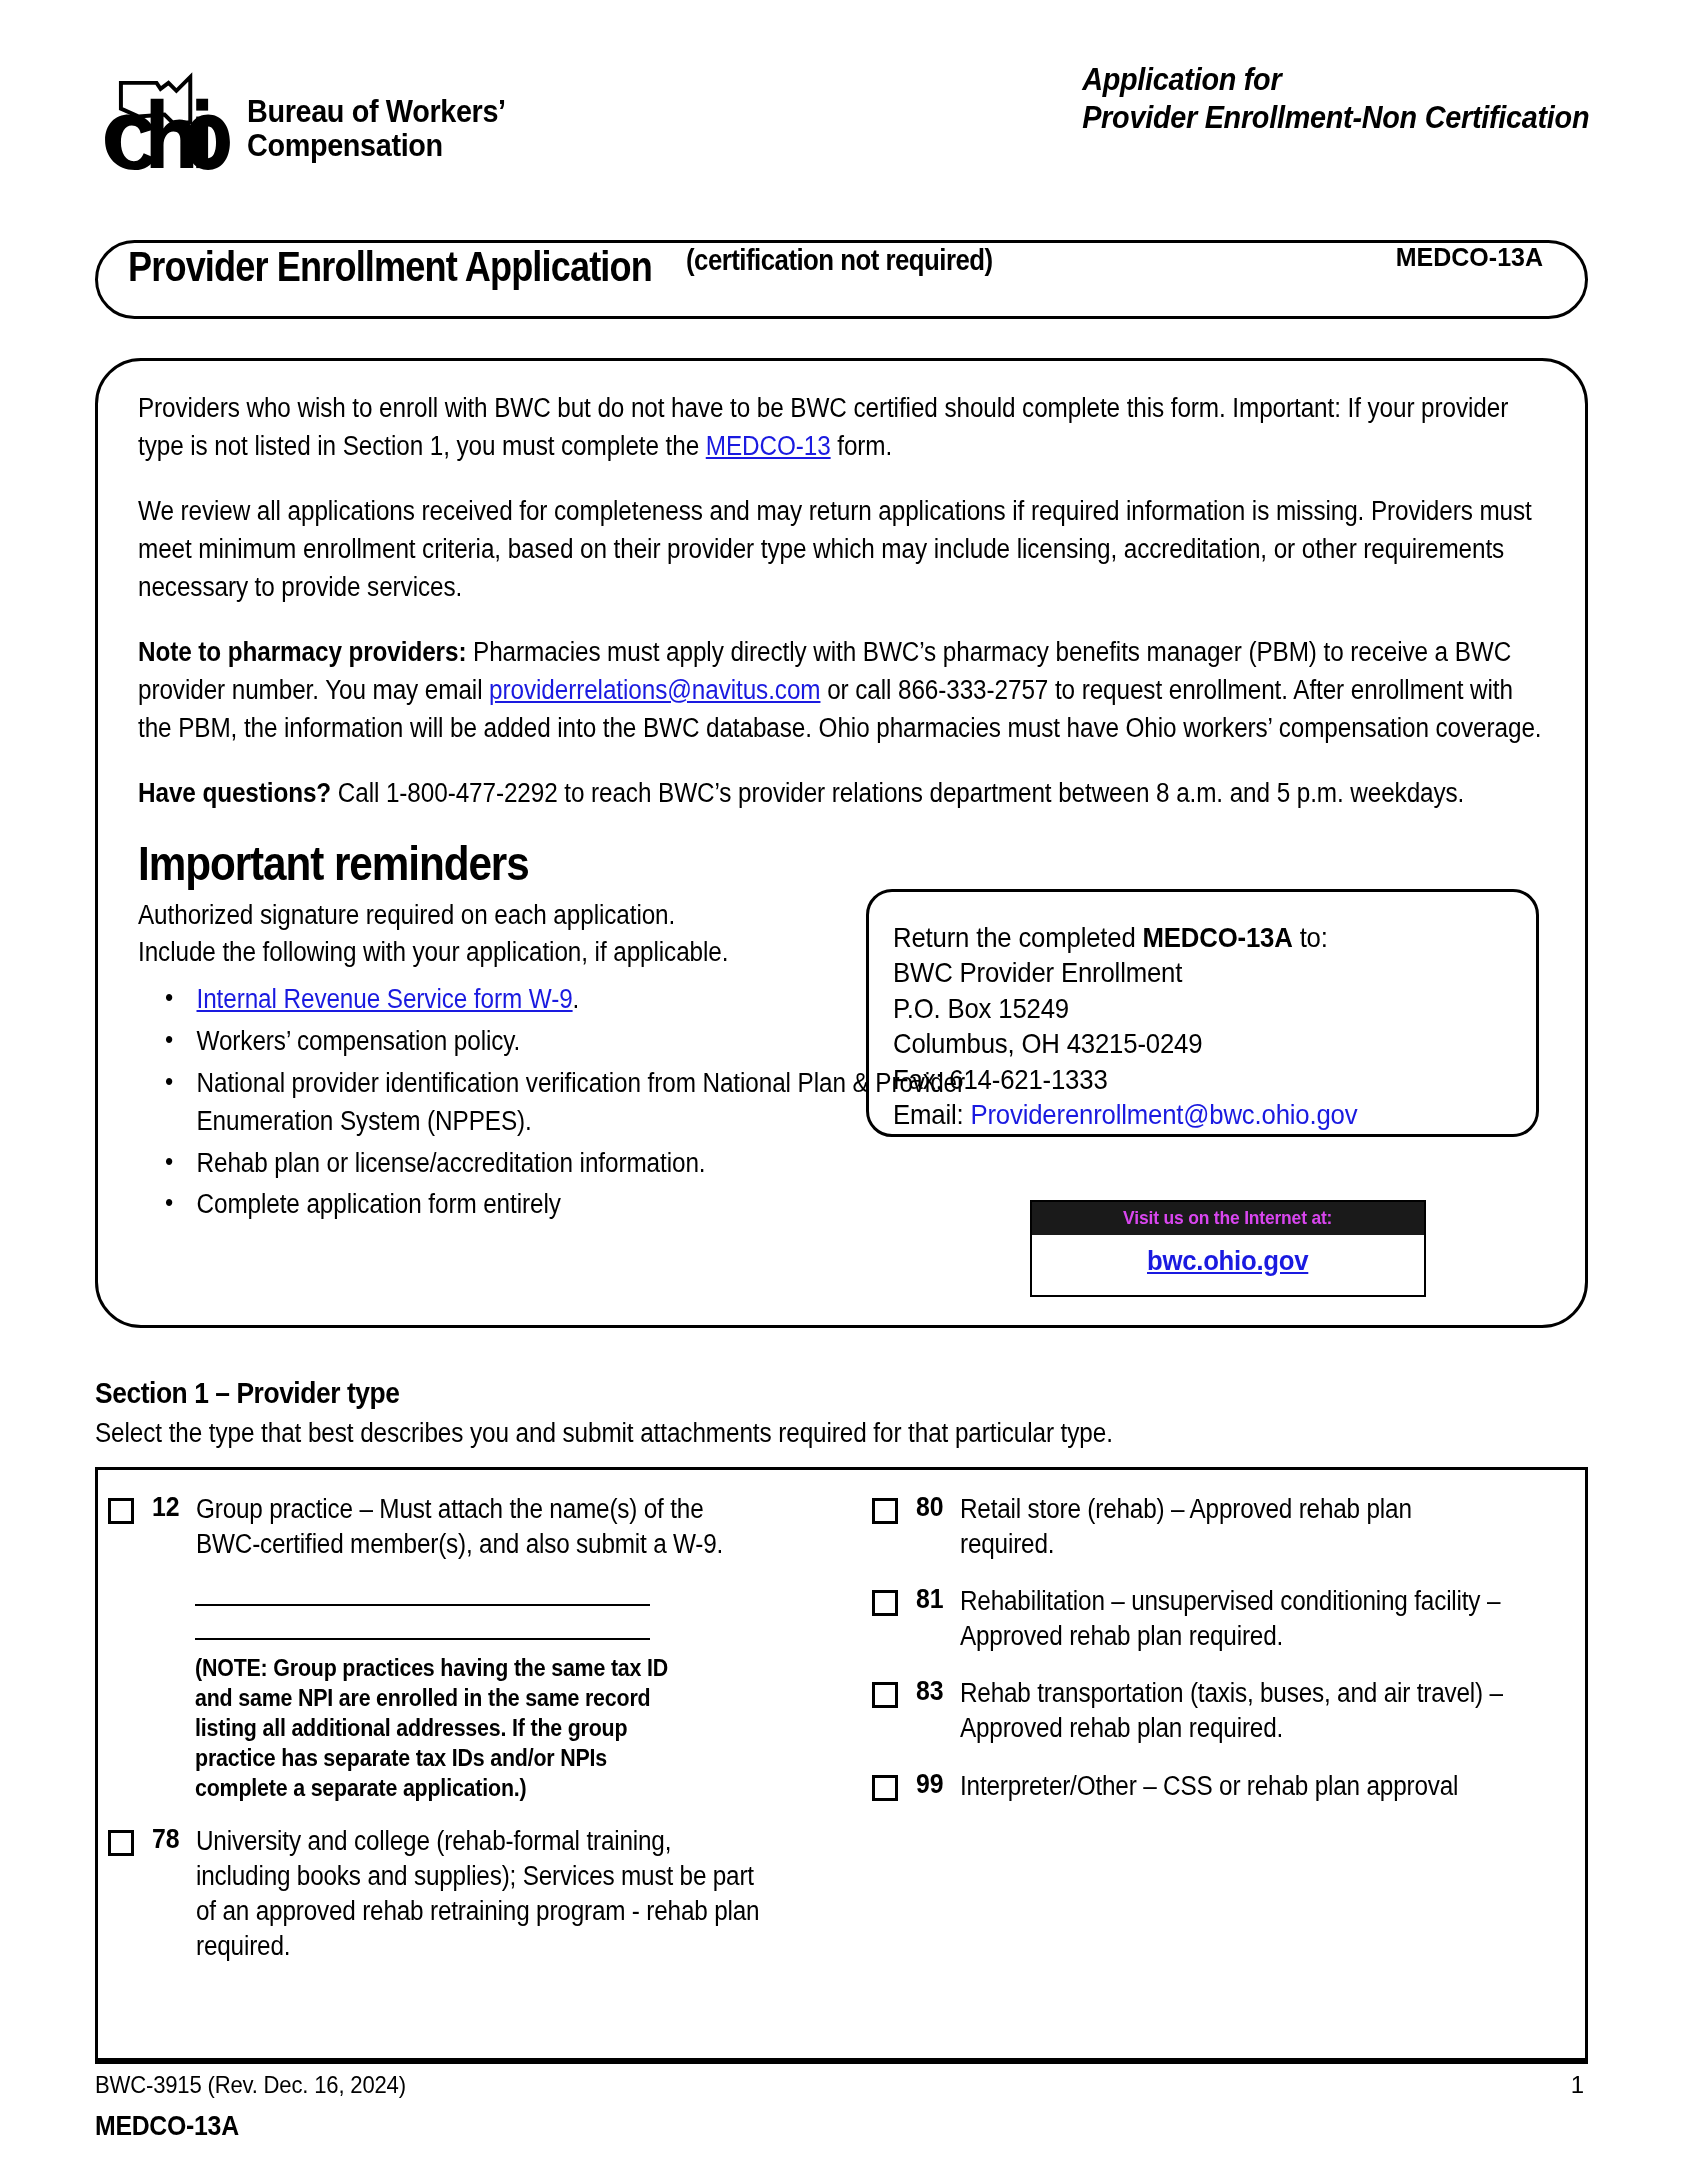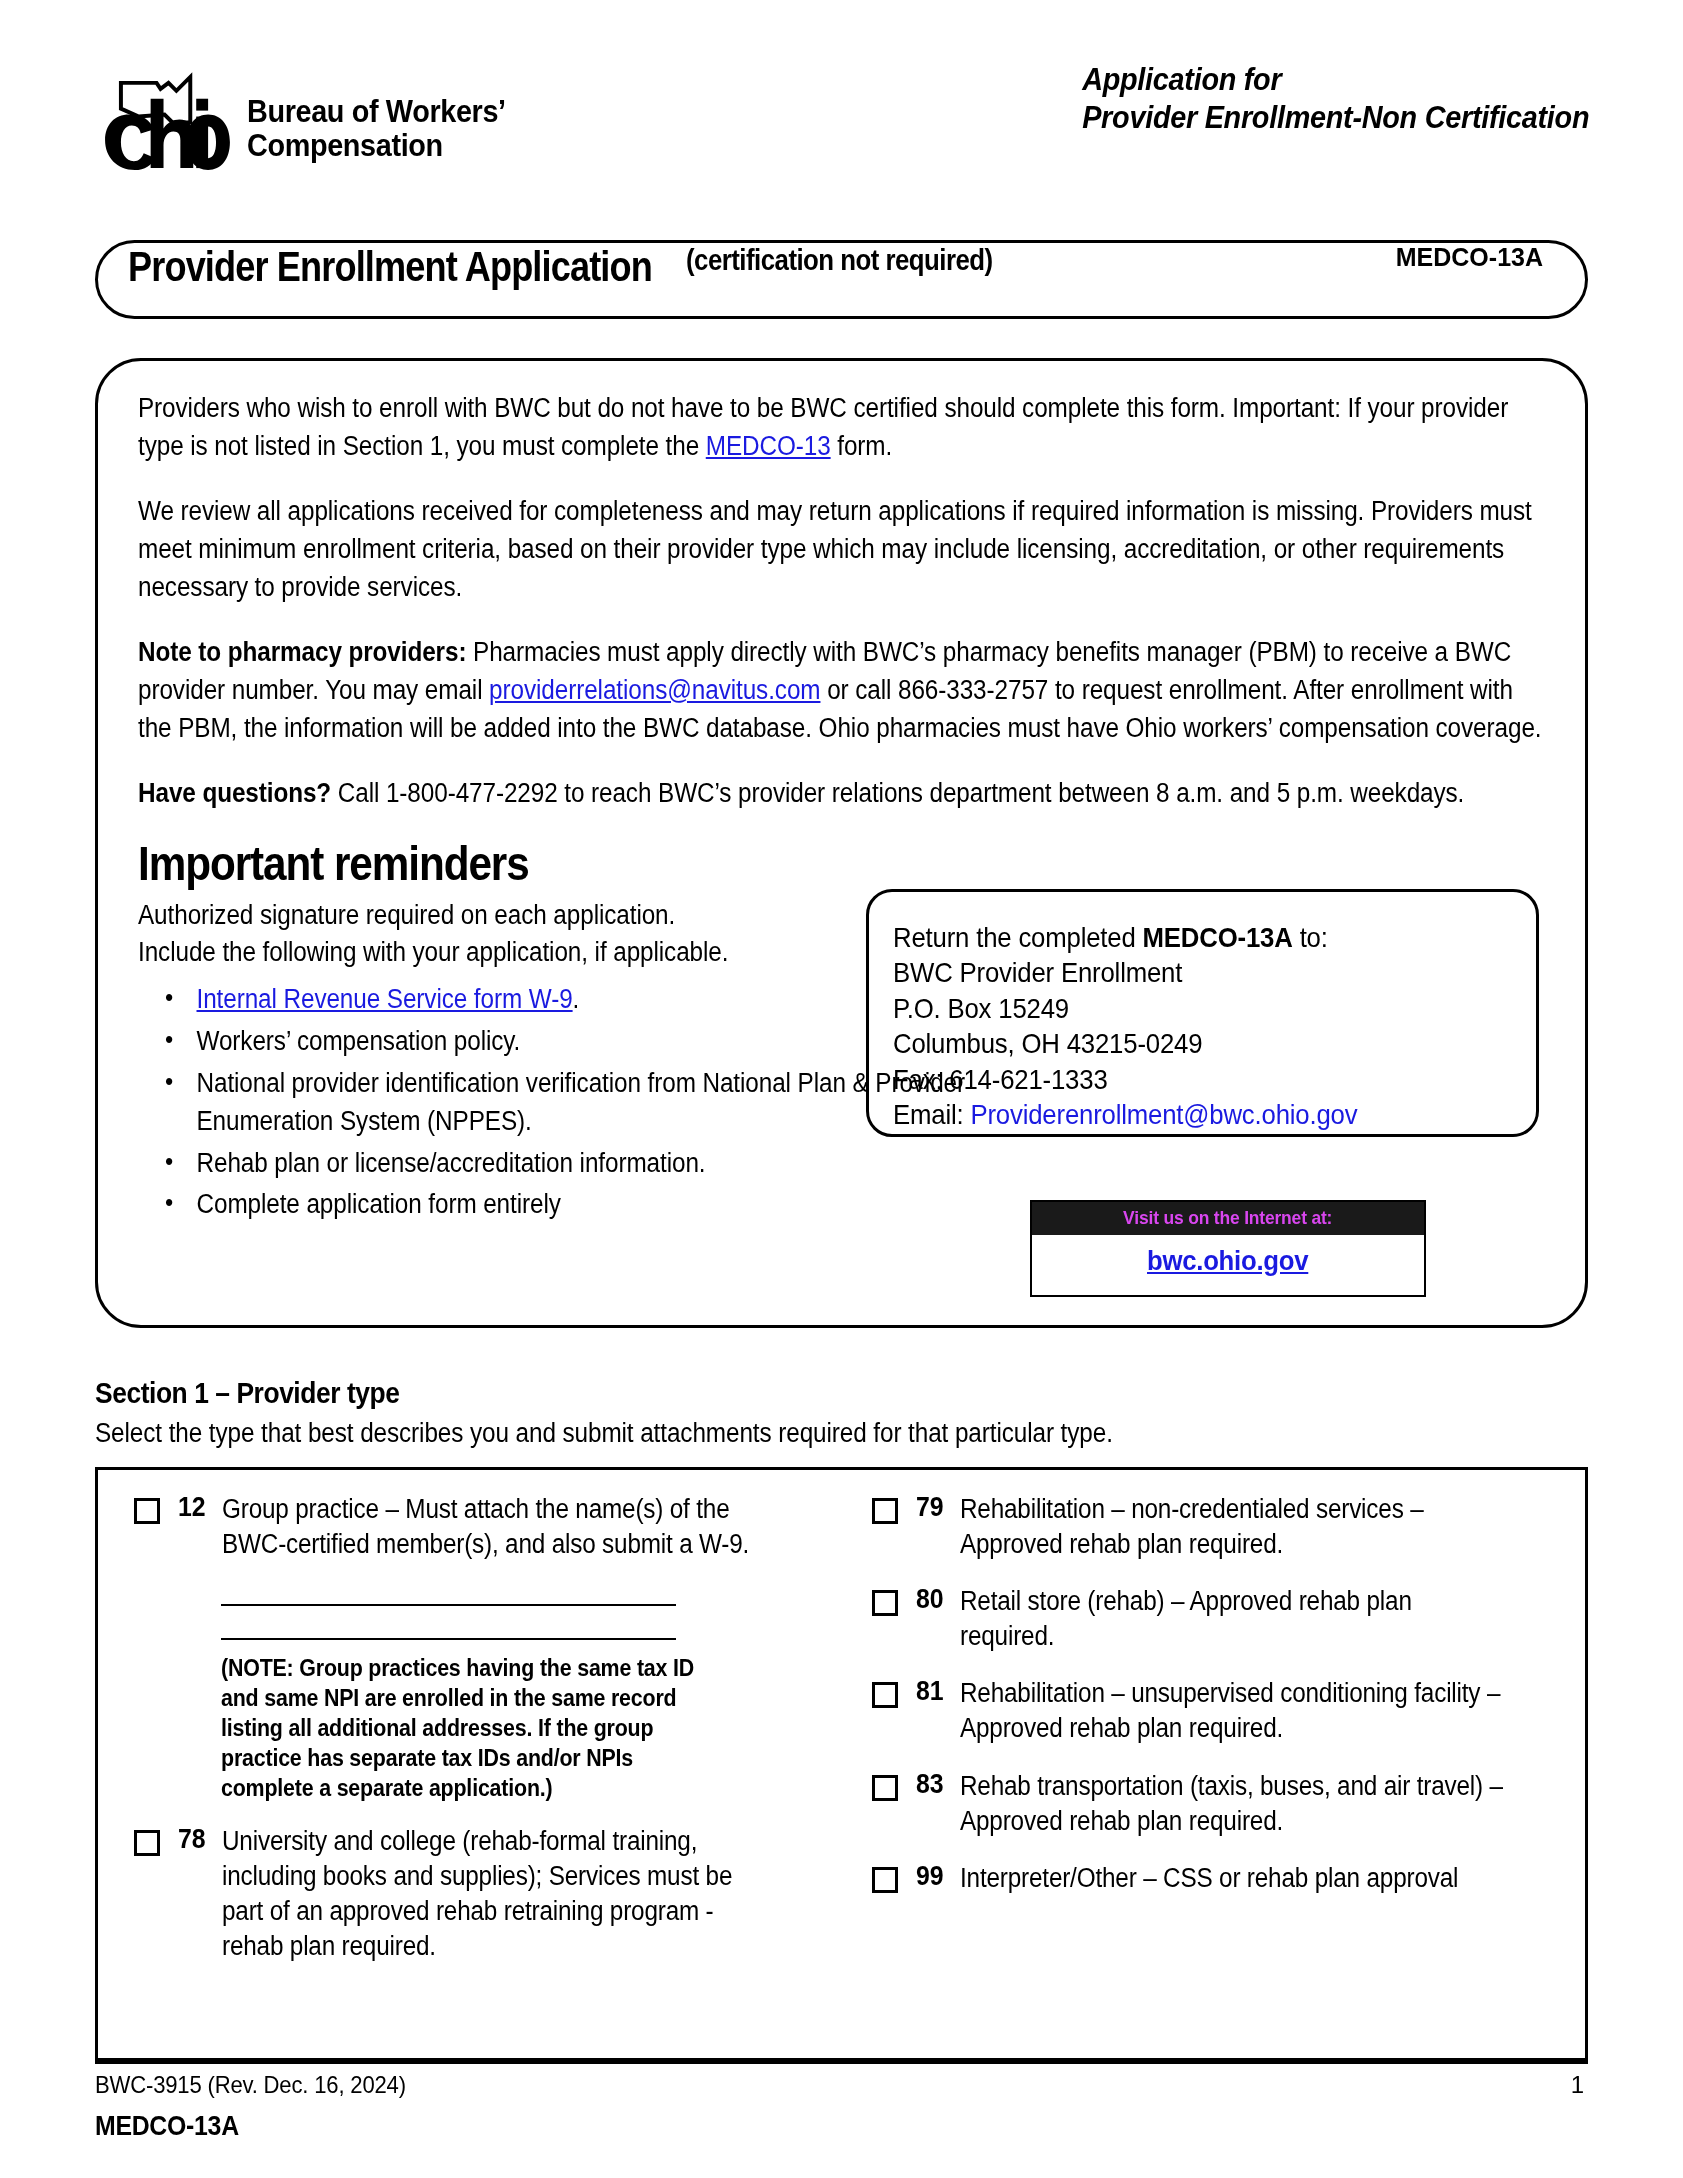--- a/index.html
+++ b/index.html
@@ -126,21 +126,21 @@
     border:3px solid #000; background:#fff;
   }
   .note-bar {
     background:#e8e8e8; border-bottom:3px solid #000;
     padding:11px 0 11px 22px; font-size:23px; letter-spacing:-0.2px;
   }
   .note-bar span { display:inline-block; transform:scaleX(0.92); transform-origin:left center; }
   .note-bar b { font-weight:bold; }
 
   .cols { display:flex; padding:22px 0 0 0; }
-  .col { width:50%; padding:0 18px 0 36px; }
+  .col { width:50%; padding:0 18px 0 10px; }
   .col.right { padding-left:30px; }
 
   .item { display:flex; align-items:flex-start; margin-bottom:22px; }
   .item.tight { margin-bottom:8px; }
   .cbox {
     width:26px; height:26px; border:3px solid #000; background:#fff;
     flex:0 0 26px; margin-top:6px; margin-right:18px;
   }
   .code {
     font-size:27px; font-weight:bold; flex:0 0 44px; letter-spacing:-0.2px;
@@ -273,25 +273,20 @@
 
         <div class="item">
           <span class="cbox"></span>
           <span class="code">78</span>
           <span class="itext">University and college (rehab-formal training, including books and supplies); Services must be part of an approved rehab retraining program - rehab plan required.</span>
         </div>
       </div>
 
       <div class="col right">
 
-        <div class="item">
-          <span class="cbox"></span>
-          <span class="code">79</span>
-          <span class="itext">Rehabilitation – non-credentialed services – Approved rehab plan required.</span>
-        </div>
 
         <div class="item">
           <span class="cbox"></span>
           <span class="code">80</span>
           <span class="itext">Retail store (rehab) – Approved rehab plan required.</span>
         </div>
 
         <div class="item">
           <span class="cbox"></span>
           <span class="code">81</span>

